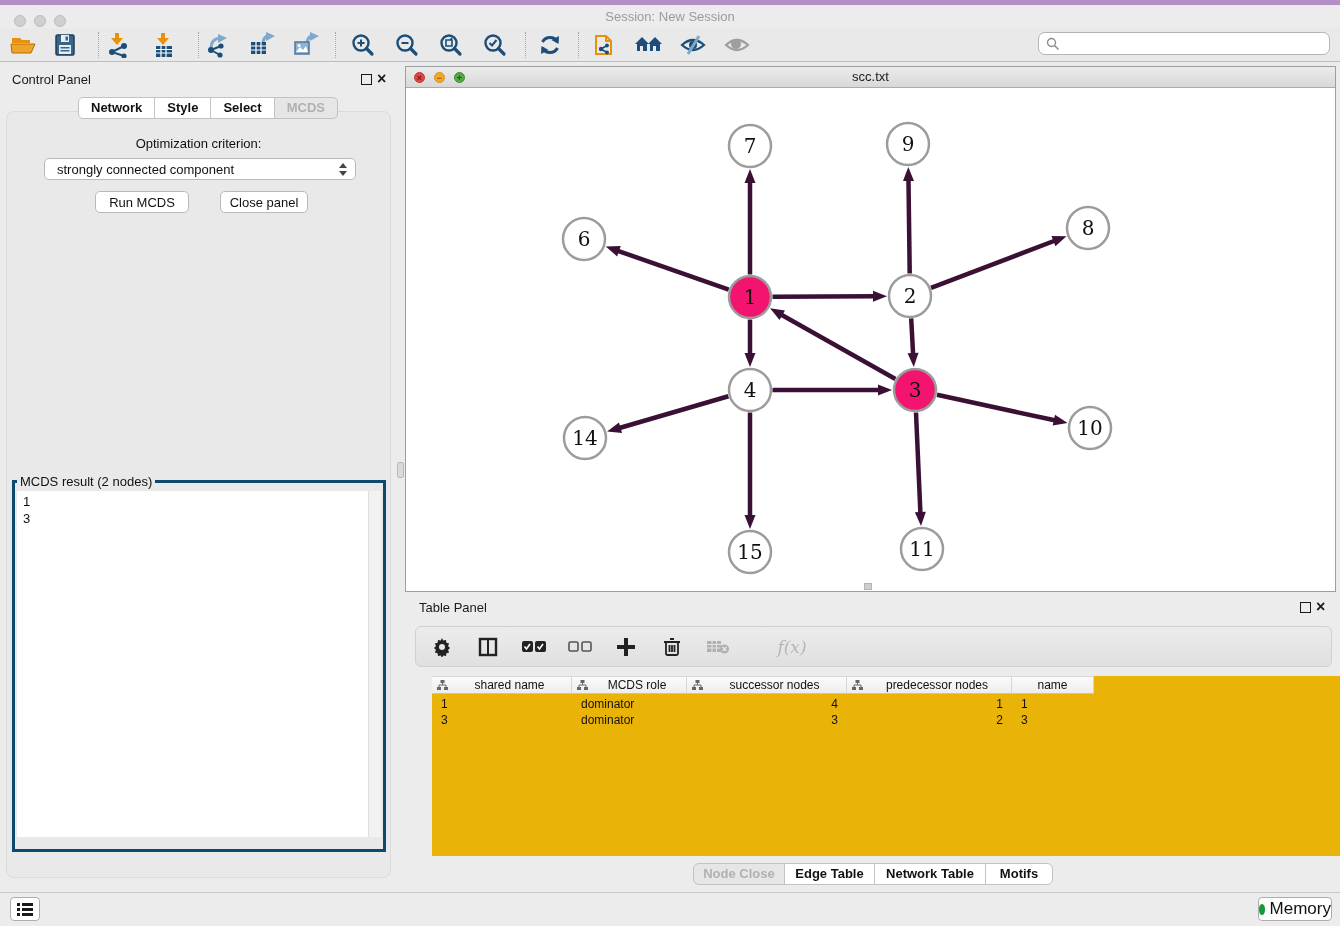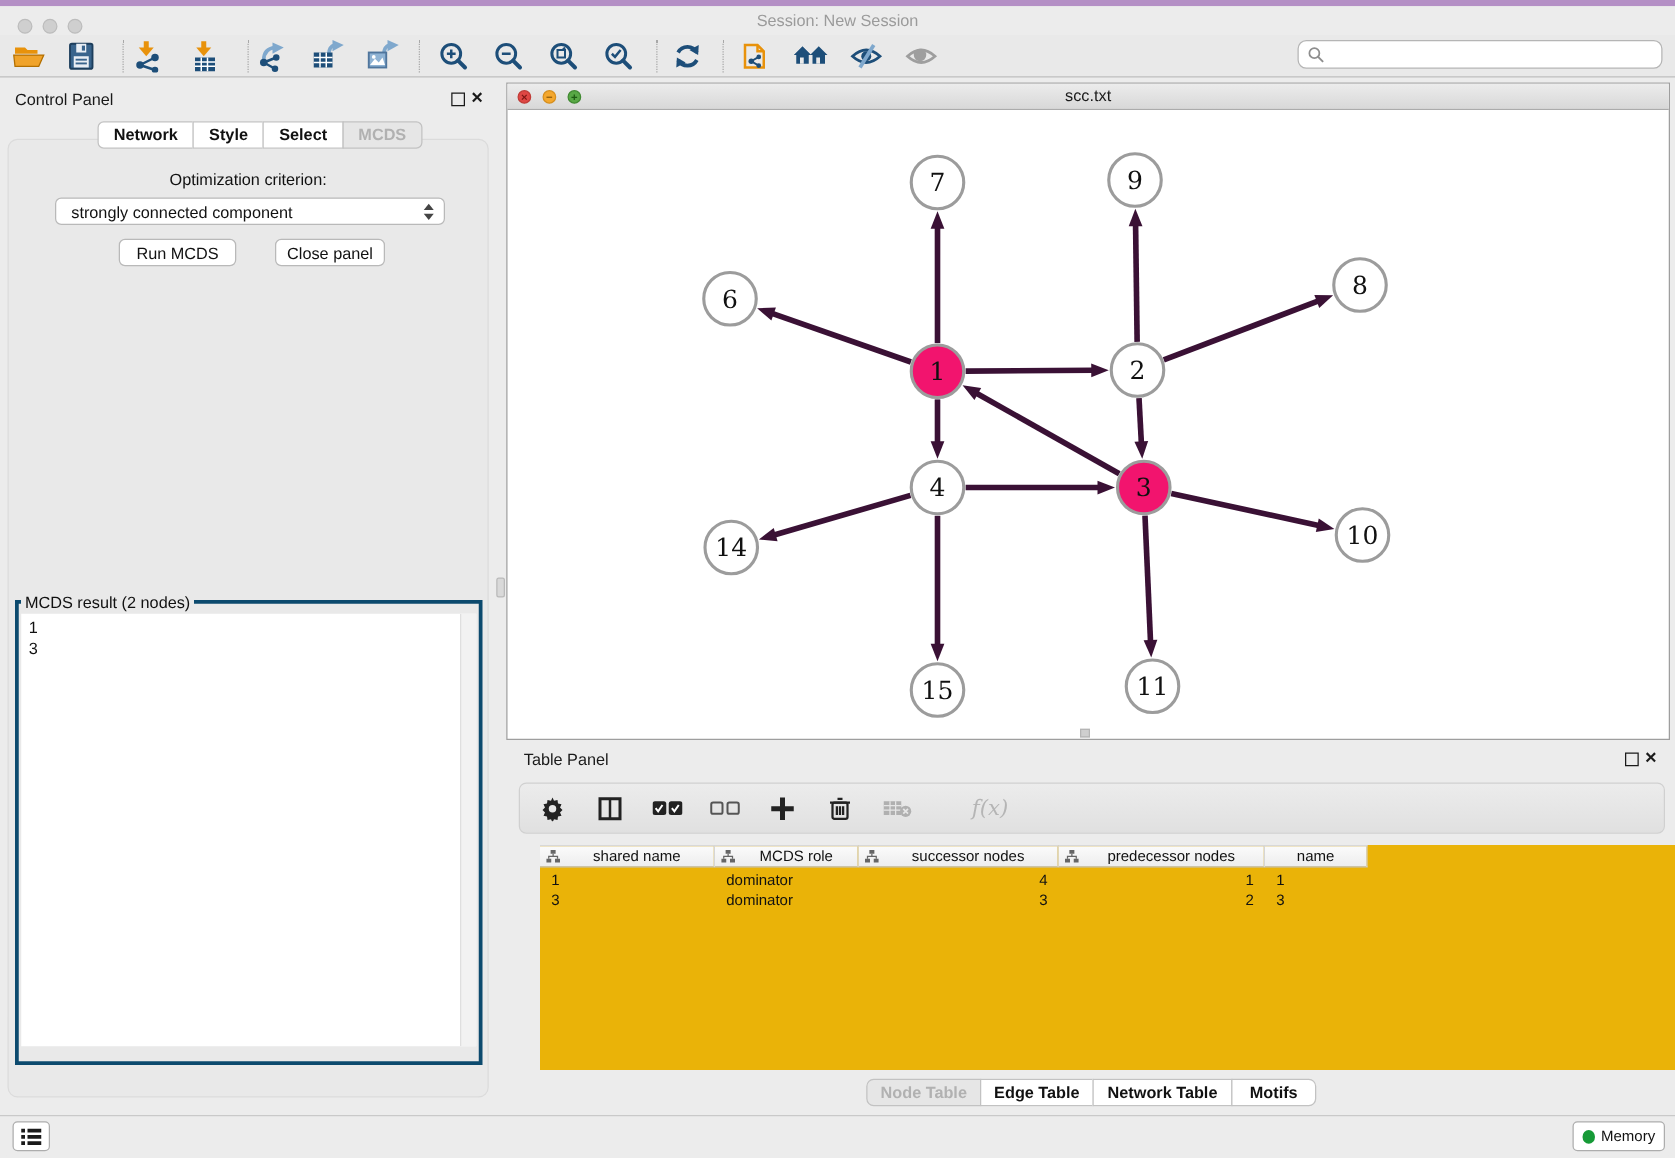--- a/index.html
+++ b/index.html
@@ -71,21 +71,21 @@
   
   #tp-tabs{left:693px;top:863px;display:flex;}
   #status-sep{left:0;top:892px;width:1340px;height:1px;background:#c9c9c9;}
   #console-btn{left:10px;top:897px;width:30px;height:24px;background:#fff;border:1px solid #adadad;border-radius:4px;box-sizing:border-box;display:flex;align-items:center;justify-content:center;}
   .list-glyph{display:flex;flex-direction:column;gap:2px;}
   .list-row{display:flex;align-items:center;gap:2px;}
   .list-dot{width:3px;height:3px;background:#1a1a1a;}
   .list-bar{width:11px;height:3px;background:#1a1a1a;}
   #memory-btn{right:8px;top:897px;width:74px;height:24px;background:#fff;border:1px solid #adadad;border-radius:4px;box-sizing:border-box;display:flex;align-items:center;justify-content:center;gap:5px;position:absolute;}
   #memory-btn .dot{width:10px;height:11px;border-radius:50%;background:#169a37;}
-  #memory-btn .lbl{font-size:12px;color:#111;}
+  #memory-btn .lbl{font-size:17px;color:#111;}
 </style>
 </head>
 <body>
 
 <div id="app">
 
   <div class="abs" id="desktop-strip"></div>
 
   <div class="abs" id="titlebar">
     <div class="abs" id="traffic-main">
@@ -457,21 +457,21 @@
           <div class="td" style="width: 140px; text-align: left;">3</div>
           <div class="td" style="width: 115px; text-align: left;">dominator</div>
           <div class="td" style="width: 160px; text-align: right;">3</div>
           <div class="td" style="width: 165px; text-align: right;">2</div>
           <div class="td" style="width: 82px; text-align: left;">3</div>
         </div>
       </div>
   </div>
 
   <div class="abs" id="tp-tabs">
-    <span class="seg-btn seg-active" style="width:90px;padding:0;text-align:center;border-radius:6px 0 0 6px">Node Table</span>
+    <span class="seg-btn seg-active" style="width:90px;padding:0;text-align:center;border-radius:6px 0 0 6px">Node Close</span>
     <span class="seg-btn" style="width:89px;padding:0;text-align:center">Edge Table</span>
     <span class="seg-btn" style="width:110px;padding:0;text-align:center">Network Table</span>
     <span class="seg-btn" style="width:66px;padding:0;text-align:center;border-radius:0 6px 6px 0">Motifs</span>
   </div>
 
   <div class="abs" id="status-sep"></div>
   <div class="abs" id="console-btn">
     <span class="list-glyph">
       <span class="list-row">
           <span class="list-dot"></span>

